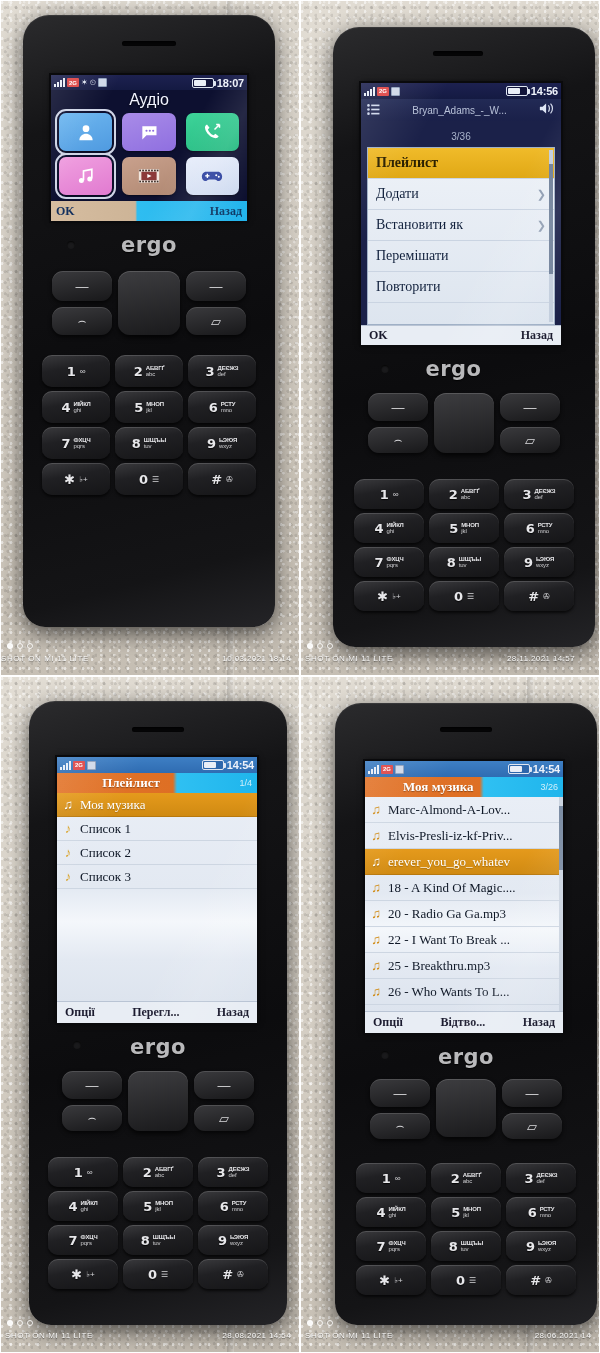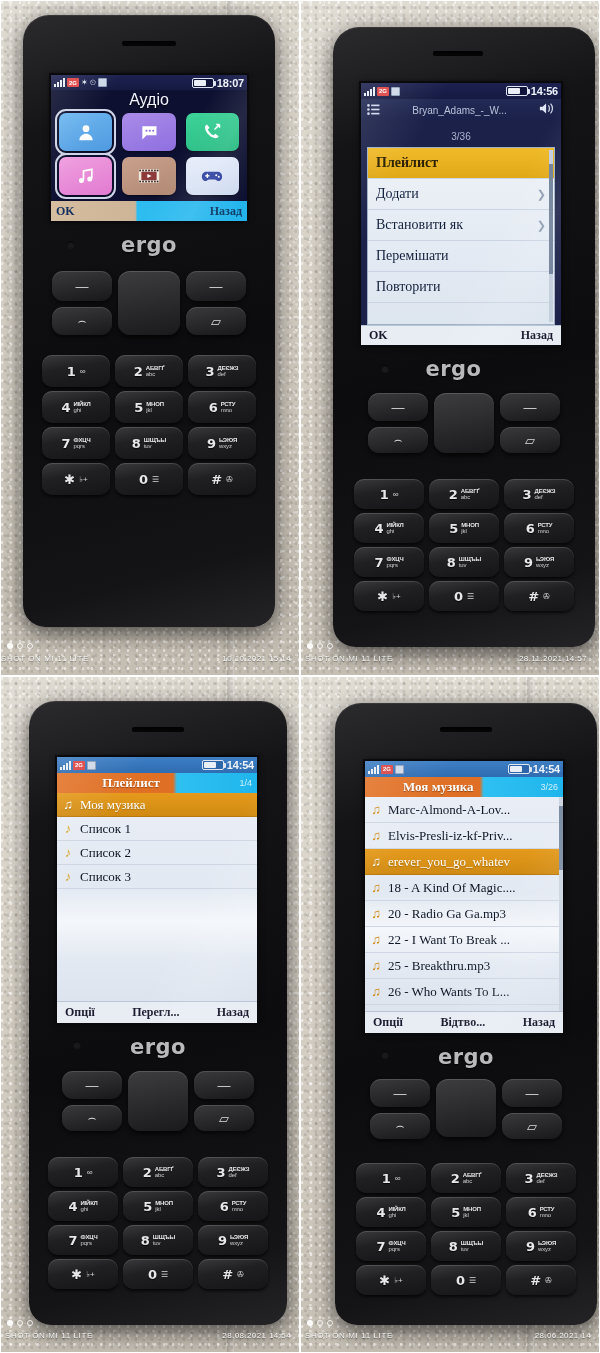--- a/index.html
+++ b/index.html
@@ -542,21 +542,21 @@
         </div>
       </div>
     </div>
 
     <div class="wm-dots" style="left:6px; bottom:26px;">
       <span class="on"></span>
         <span></span>
         <span></span>
     </div>
     <div class="wm-shot" style="left:0px; bottom:12px;">SHOT ON MI 11 LITE</div>
-    <div class="wm-date" style="right:8px; bottom:12px;">10.10.2021 15:14</div>
+    <div class="wm-date" style="right:8px; bottom:12px;">10.03.2021 18:14</div>
   </div>
 
   <div class="cell">
     <div class="wall"></div>
 
     <div class="phone" style="left:32px; top:26px; width:262px; height:620px;">
       <div class="speaker" style="top:24px; width:50px; height:5px; margin-left:-6px;"></div>
 
       <div class="screen" style="left:28px; top:56px; width:200px; height:262px; background:#1b2149;">
         <div class="statusbar sb-dark" style="height:16px;">
@@ -732,21 +732,21 @@
         </div>
       </div>
     </div>
 
     <div class="wm-dots" style="left:6px; bottom:26px;">
       <span class="on"></span>
         <span></span>
         <span></span>
     </div>
     <div class="wm-shot" style="left:4px; bottom:12px;">SHOT ON MI 11 LITE</div>
-    <div class="wm-date" style="right:12px; bottom:12px;">28.11.2021 14:57</div>
+    <div class="wm-date" style="right:24px; bottom:12px;">28.11.2021 14:57</div>
   </div>
 
   <div class="cell">
     <div class="wall seam2"></div>
 
     <div class="phone" style="left:28px; top:24px; width:258px; height:624px;">
       <div class="speaker" style="top:26px; width:52px; height:5px;"></div>
 
       <div class="screen" style="left:28px; top:56px; width:200px; height:266px; background:#e9eef6;">
         <div class="statusbar sb-blue" style="height:16px;">

